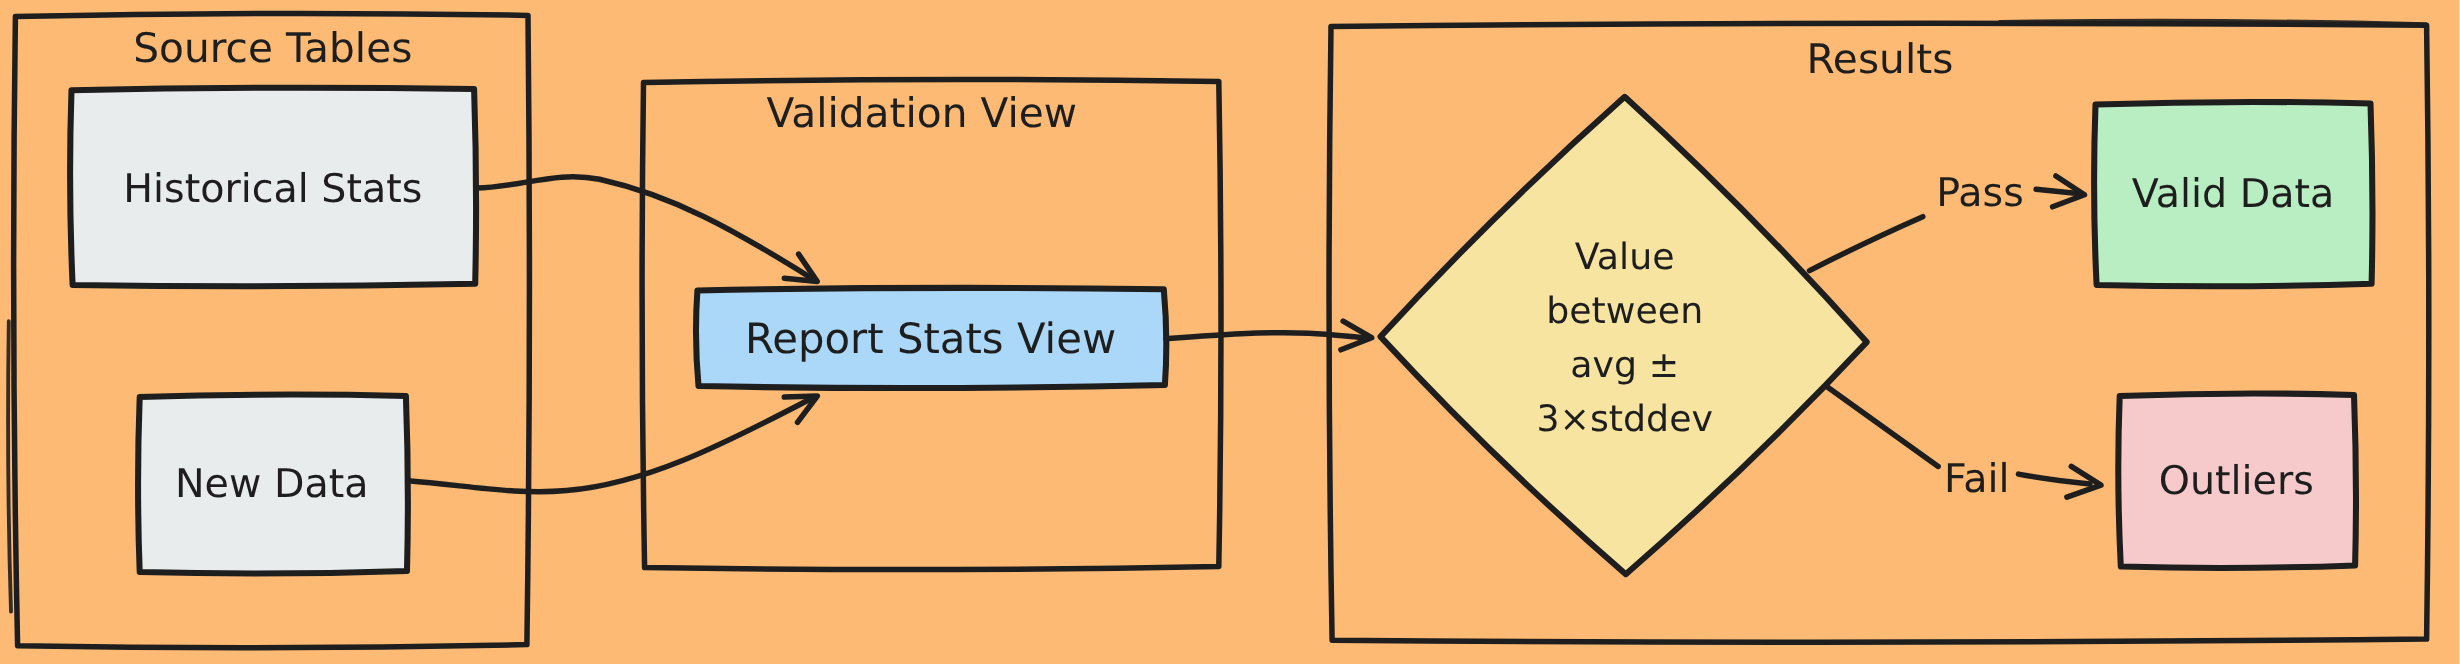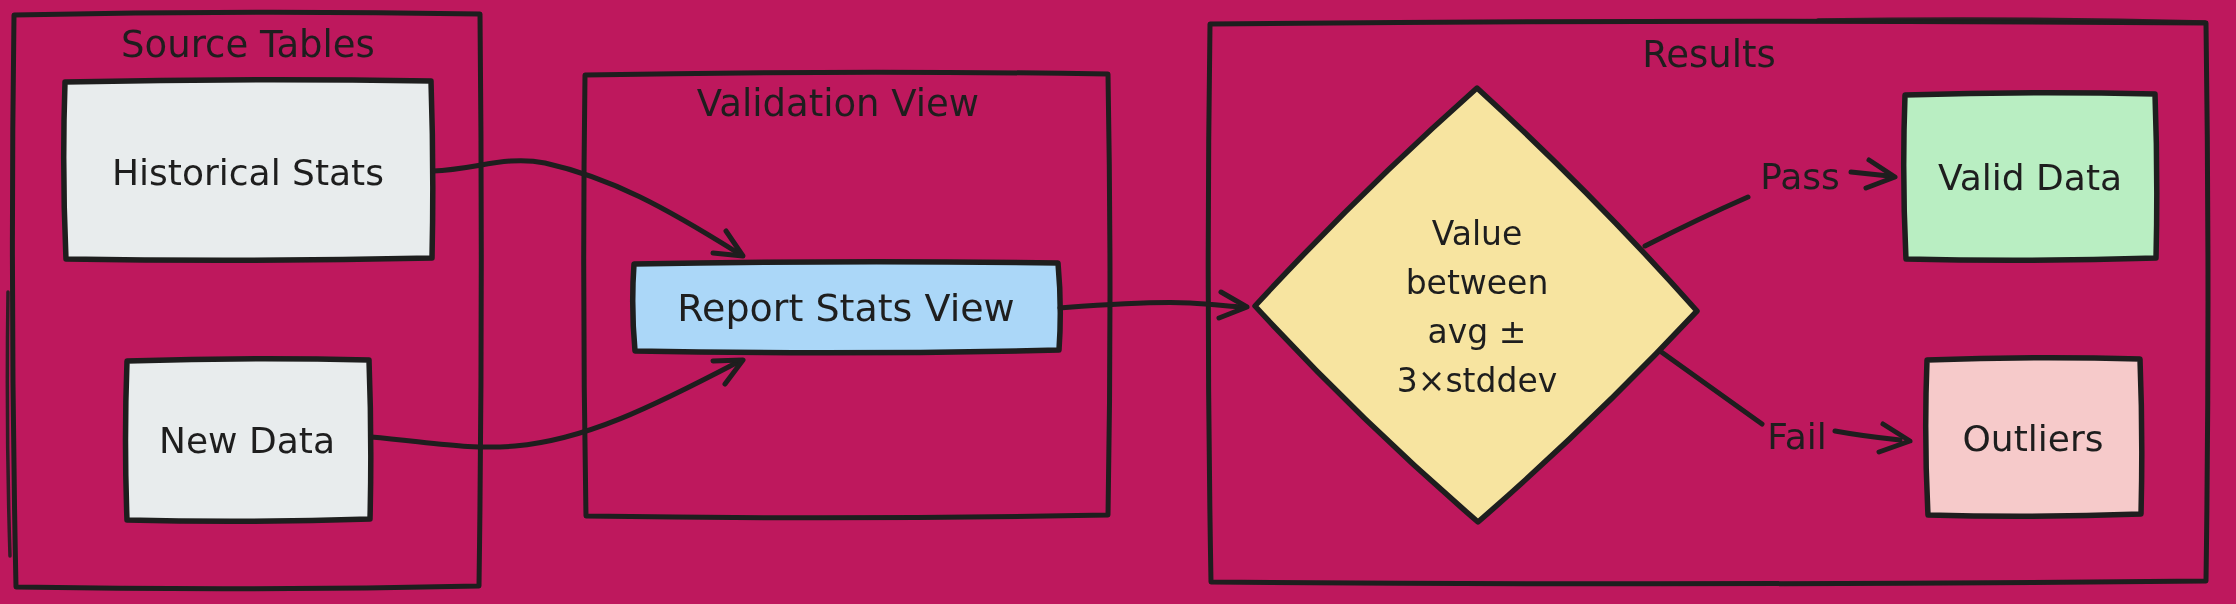--- a/index.html
+++ b/index.html
@@ -4,21 +4,21 @@
 <style>
   html, body {
     margin: 0;
     padding: 0;
     background: #ffffff;
   }
   .stage {
     position: relative;
     width: 2236px;
     height: 604px;
-    background: #be185d;
+    background: #fdba74;
     overflow: hidden;
   }
   svg { display: block; }
   text {
     font-family: "DejaVu Sans", "Liberation Sans", sans-serif;
     fill: #1e1e1e;
   }
   .title   { font-size: 37px; }
   .nlabel  { font-size: 36px; }
   .rlabel  { font-size: 38px; }

